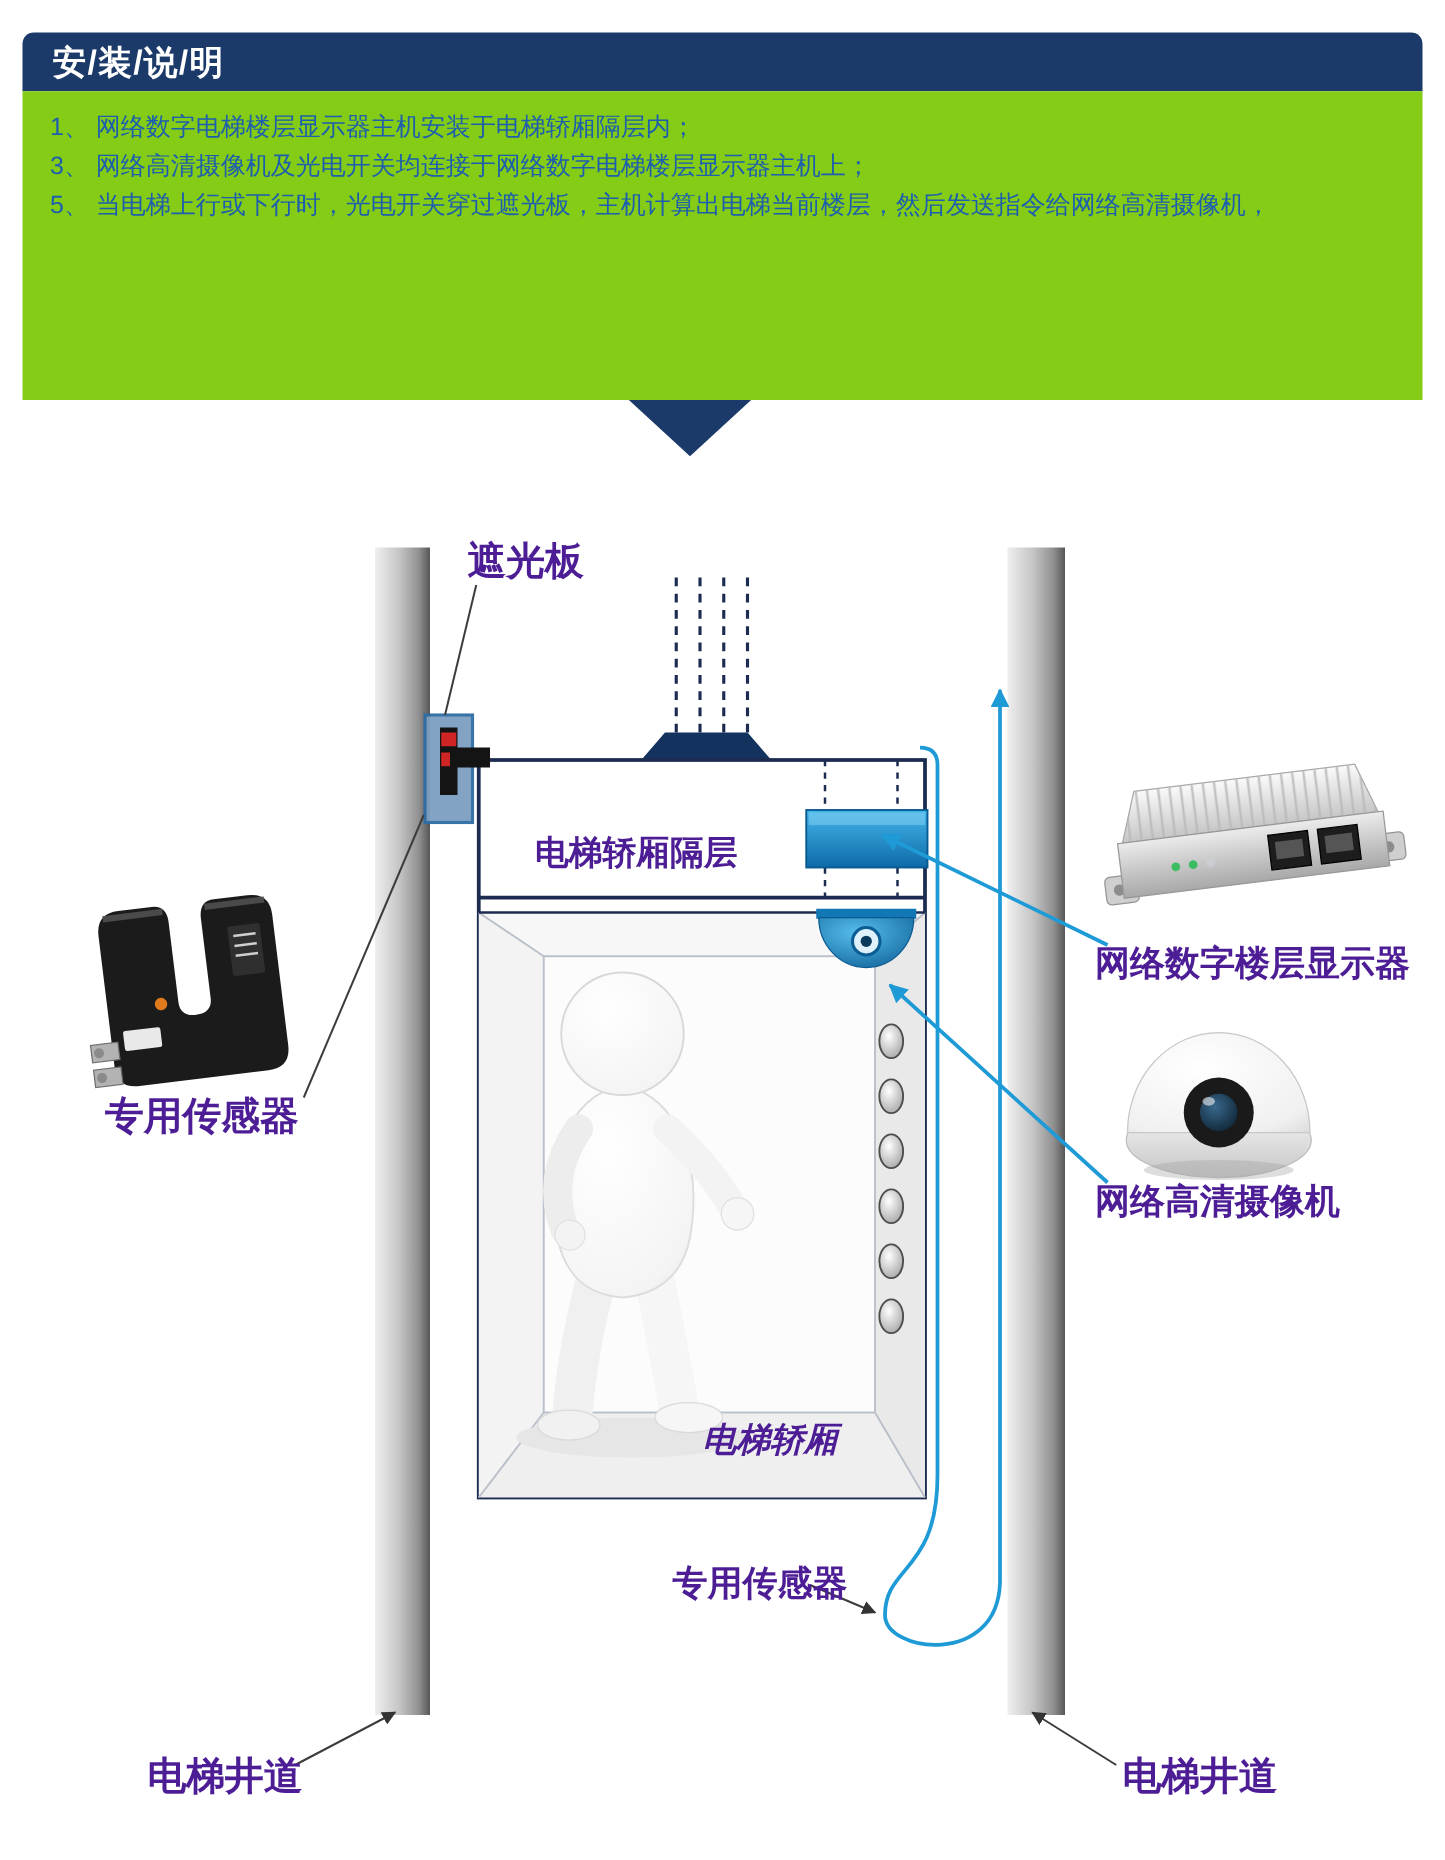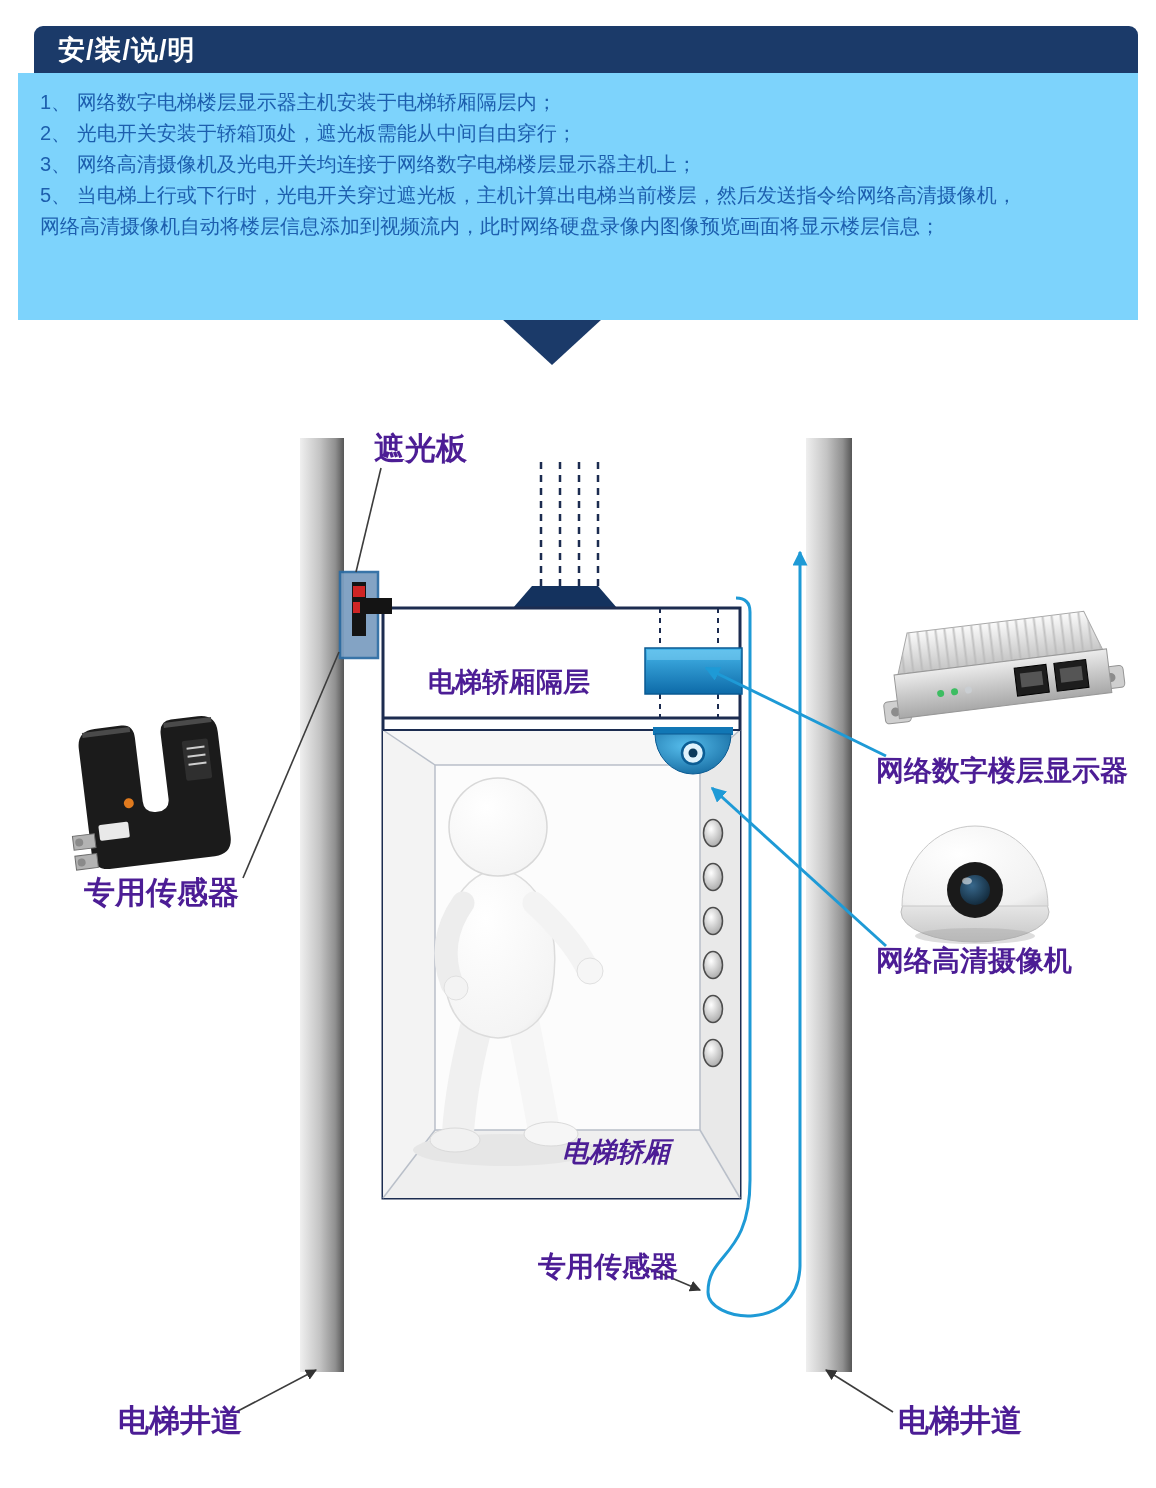--- a/index.html
+++ b/index.html
@@ -1,46 +1,44 @@
 <!DOCTYPE html>
 <html><head>
 <meta charset="utf-8">
 <style>
   * { box-sizing: border-box; margin: 0; padding: 0; }
   html, body { width: 1156px; height: 1488px; background: #ffffff; font-family: "Liberation Sans", sans-serif; }
   .page { position: relative; width: 1156px; height: 1488px; overflow: hidden; background: #ffffff; }
 
   
   .top-block { position: absolute; left: 18px; top: 26px; width: 1120px; z-index: 3; }
-  .header-bar { height: 47px; background: #1b3a69; border-radius: 9px 9px 0 0; display: flex; align-items: center; padding-left: 24px; margin-left: 16px; }
+  .header-bar { height: 47px; background: #1b3a69; border-radius: 9px 9px 0 0; display: flex; align-items: center; padding-left: 24px; }
   .header-title { color: #ffffff; font-size: 27px; font-weight: bold; letter-spacing: 1px; }
-  .instructions { background: #7dd3fc; padding: 14px 22px 0 22px; height: 247px; }
+  .instructions { background: #84cc16; padding: 14px 22px 0 22px; height: 247px; }
   .instructions p { color: #1d5fae; font-size: 20px; line-height: 31px; white-space: nowrap; }
   .callout-triangle { position: absolute; left: 502px; top: 319px; width: 0; height: 0; z-index: 2;
     border-left: 50px solid transparent; border-right: 50px solid transparent; border-top: 46px solid #1b3a69; }
 
   
   .diagram-svg { position: absolute; left: 0; top: 0; z-index: 1; }
   .dlabel { position: absolute; font-weight: bold; color: #4c1d95; z-index: 5; white-space: nowrap; }
 </style>
 </head>
 <body>
 
 <div class="page">
 
   <div class="top-block">
     <div class="header-bar">
       <div class="header-title">安/装/说/明</div>
     </div>
     <div class="instructions">
       <p>1、 网络数字电梯楼层显示器主机安装于电梯轿厢隔层内；</p>
-      <p>2、 光电开关安装于轿箱顶处，遮光板需能从中间自由穿行；</p>
       <p>3、 网络高清摄像机及光电开关均连接于网络数字电梯楼层显示器主机上；</p>
       <p>5、 当电梯上行或下行时，光电开关穿过遮光板，主机计算出电梯当前楼层，然后发送指令给网络高清摄像机，</p>
-      <p>网络高清摄像机自动将楼层信息添加到视频流内，此时网络硬盘录像内图像预览画面将显示楼层信息；</p>
     </div>
   </div>
   <div class="callout-triangle"></div>
 
   <svg class="diagram-svg" width="1156" height="1488" viewBox="0 0 1156 1488">
     <defs>
       <linearGradient id="wallG" x1="0" y1="0" x2="1" y2="0">
         <stop offset="0" stop-color="#efefef"></stop>
         <stop offset="0.45" stop-color="#c4c4c4"></stop>
         <stop offset="0.8" stop-color="#909090"></stop>

